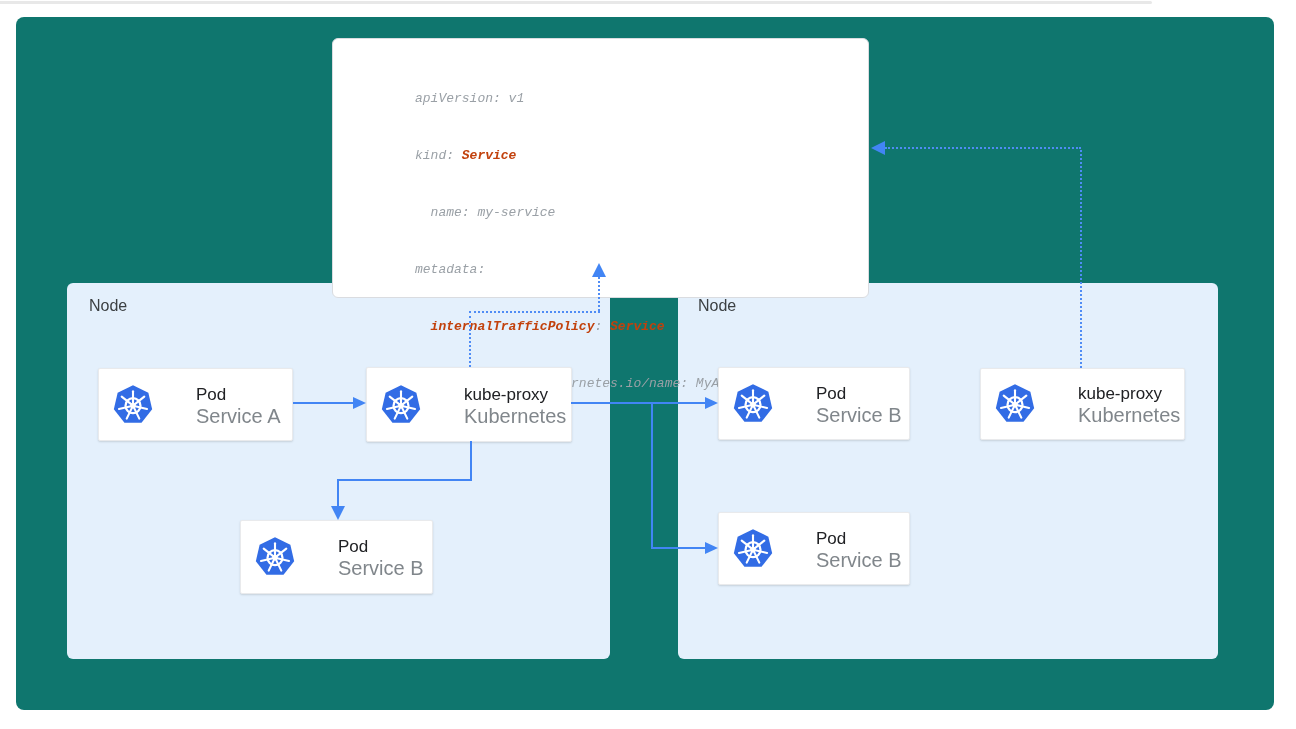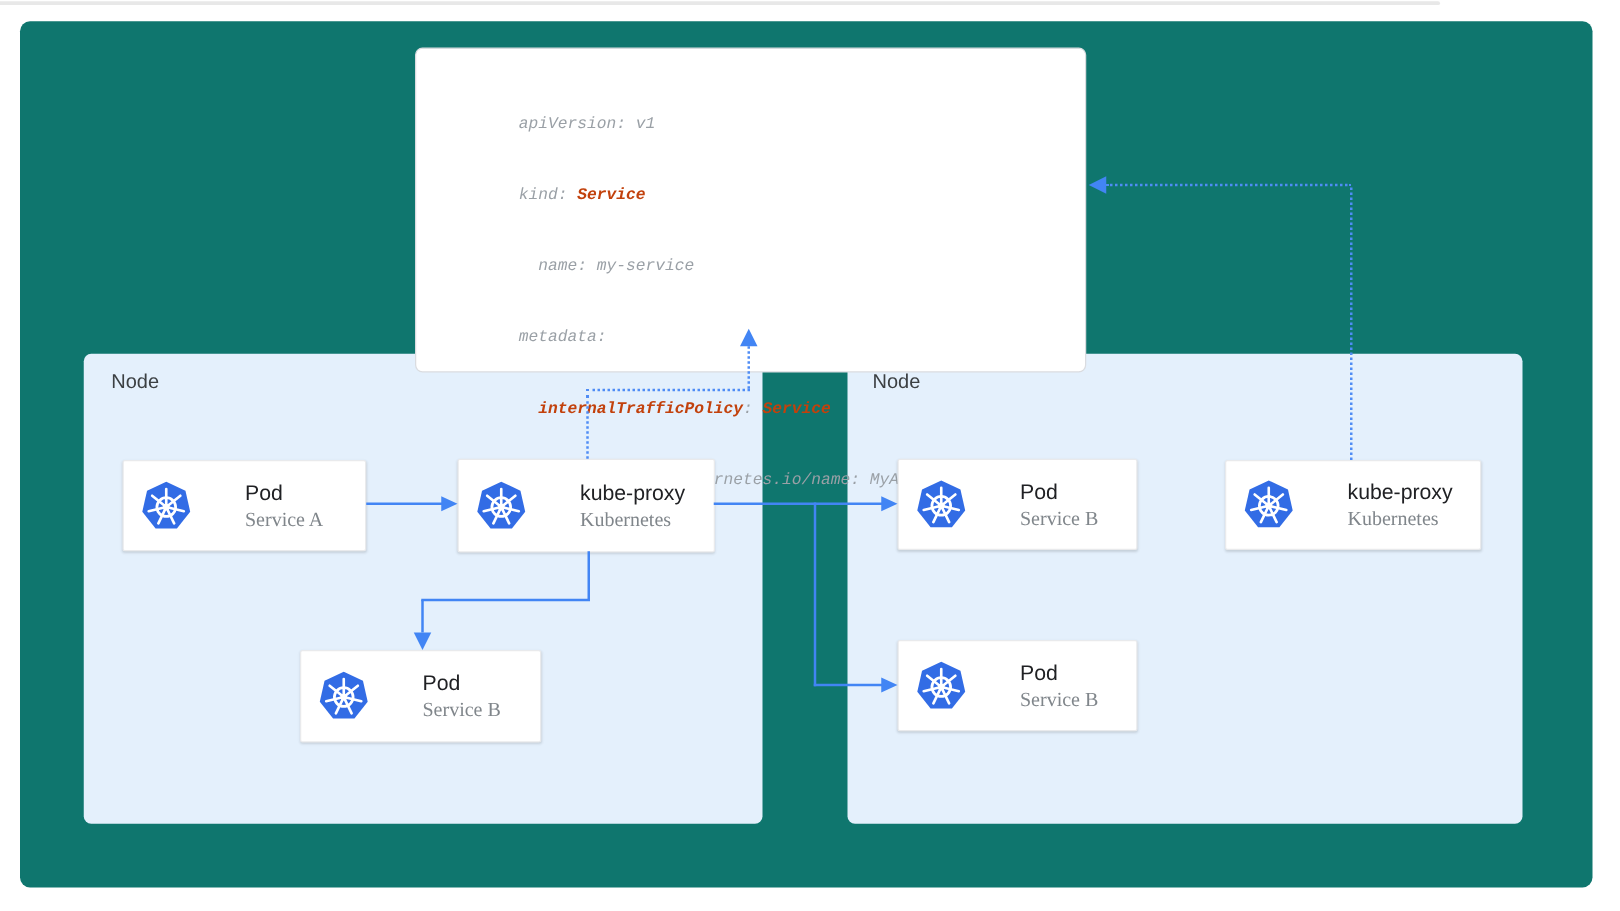--- a/index.html
+++ b/index.html
@@ -36,21 +36,21 @@
   .card{
     position:absolute;background:#ffffff;border:1px solid #e9eaec;
     border-radius:2px;box-sizing:border-box;
     box-shadow:0 1px 2px rgba(60,64,67,.18);
     display:flex;align-items:center;padding-left:13px;
   }
   .k8s-wrap{width:42px;height:42px;flex:0 0 42px;}
   .k8s-wrap svg{display:block;width:42px;height:42px;}
   .card-text{margin-left:42px;display:flex;flex-direction:column;}
   .card-title{font-size:17px;line-height:23px;color:#202124;}
-  .card-sub{font-size:16px;line-height:21px;color:#80868b;font-family:Liberation Serif, serif;}
+  .card-sub{font-size:20px;line-height:21px;color:#80868b;}
   
   .arrow-group{position:absolute;left:0;top:0;width:0;height:0;}
   .ln-h{position:absolute;height:2px;background:#4285f4;}
   .ln-v{position:absolute;width:2px;background:#4285f4;}
   .dot-h{position:absolute;height:0;border-top:2.5px dotted #4f8cf5;}
   .dot-v{position:absolute;width:0;border-left:2.5px dotted #4f8cf5;}
   .ah{position:absolute;width:0;height:0;}
   .ah-r{border-top:6px solid transparent;border-bottom:6px solid transparent;border-left:13px solid #4285f4;}
   .ah-d{border-left:7px solid transparent;border-right:7px solid transparent;border-top:14px solid #4285f4;}
   .ah-u{border-left:7px solid transparent;border-right:7px solid transparent;border-bottom:14px solid #4285f4;}

